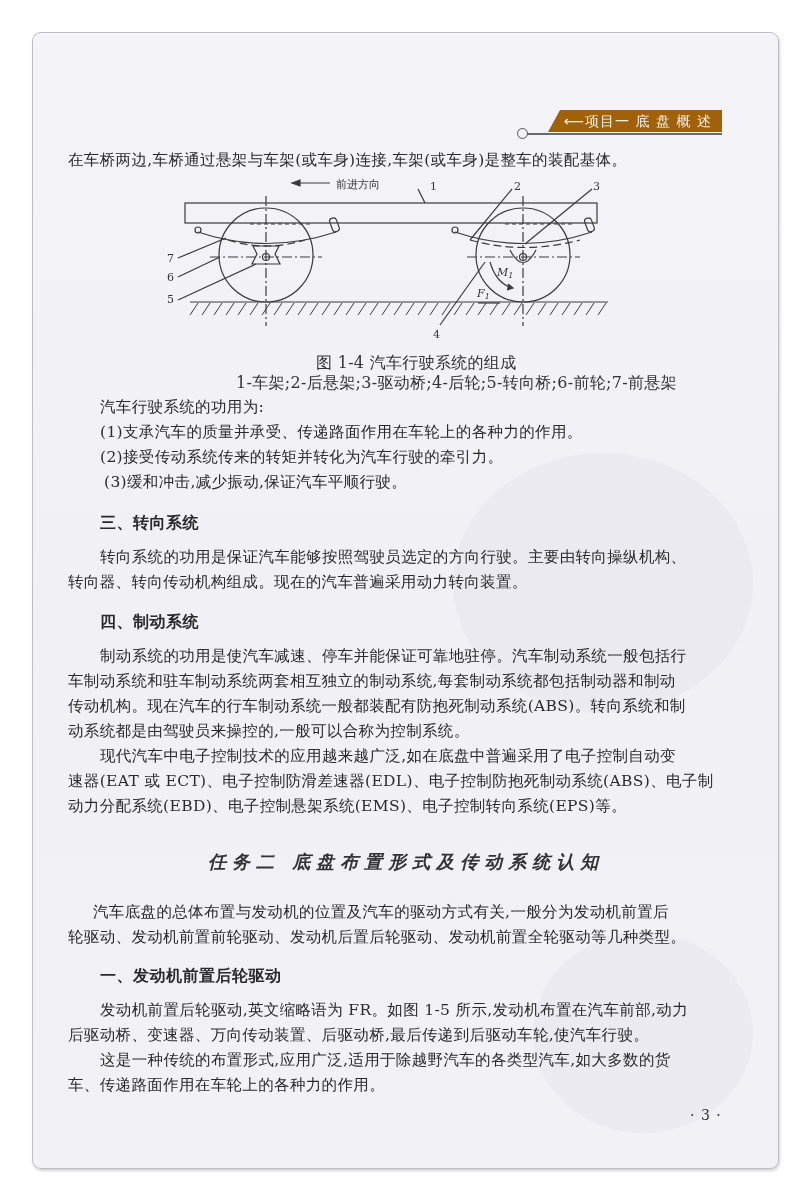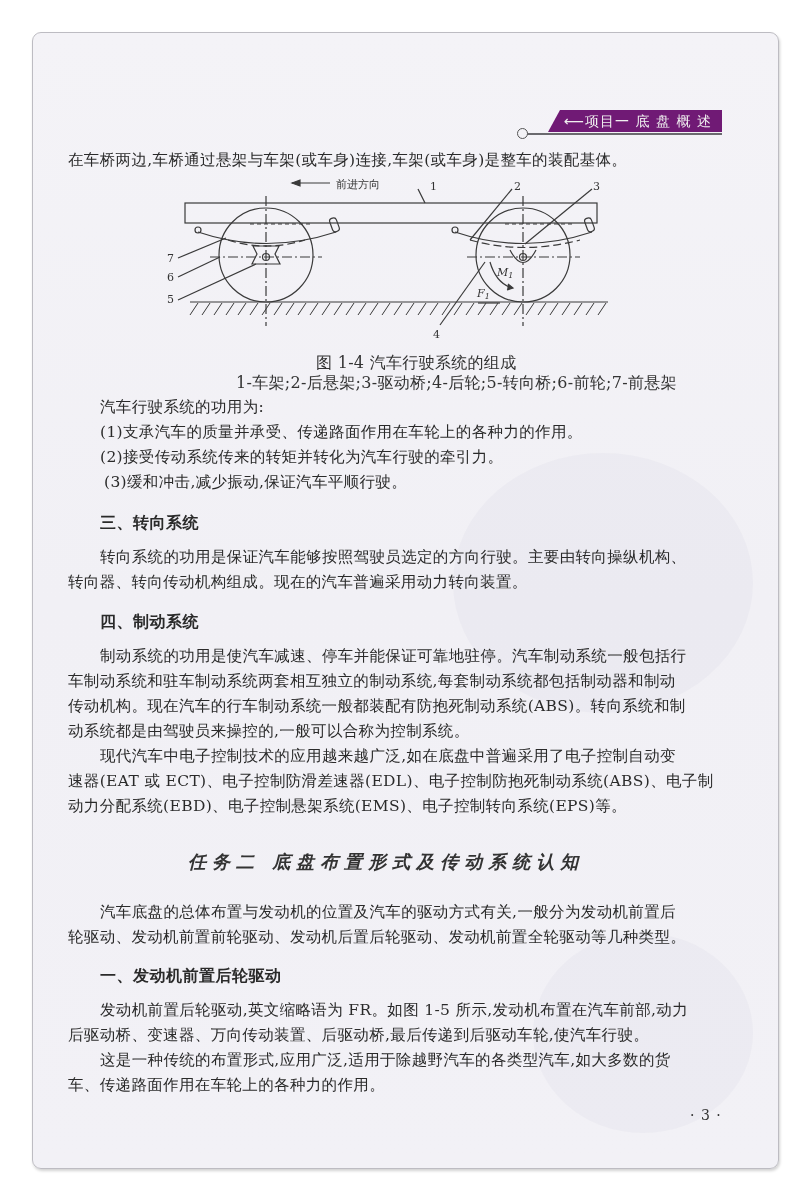--- a/index.html
+++ b/index.html
@@ -11,21 +11,21 @@
       position: absolute; left: 32px; top: 32px; width: 745px; height: 1135px;
       background: linear-gradient(180deg, #f4f3f7 0%, #f1f0f5 50%, #f2f1f6 100%);
       border: 1px solid #bdbcc2; border-radius: 9px;
       box-shadow: 1px 2px 3px rgba(0,0,0,0.18);
     }
     .watermark {
       position: absolute; border-radius: 50%; background: rgba(200,200,210,0.12);
     }
     .header-tab {
       position: absolute; left: 548px; top: 110px; width: 174px; height: 22px;
-      background: #701a75; clip-path: polygon(12px 0, 100% 0, 100% 100%, 0 100%);
+      background: #a16207; clip-path: polygon(12px 0, 100% 0, 100% 100%, 0 100%);
       color: #f0f0f0; font-family: "DejaVu Sans", sans-serif; font-size: 14px;
       line-height: 22px; letter-spacing: 1px; padding-left: 16px; box-sizing: border-box;
       white-space: nowrap;
     }
     .header-rule {
       position: absolute; left: 527px; top: 133px; width: 195px; height: 2px; background: #6a6a6e;
     }
     .header-circle {
       position: absolute; left: 517px; top: 128px; width: 9px; height: 9px;
       border: 1.5px solid #555; border-radius: 50%; background: #f3f2f6;
@@ -33,21 +33,21 @@
     .text {
       position: absolute; font-size: 15.5px; color: #2a2a2a; white-space: nowrap;
       letter-spacing: 0.35px; line-height: 20px;
     }
     .heading {
       position: absolute; font-family: "DejaVu Sans", sans-serif; font-size: 16px;
       font-weight: bold; color: #2a2a2a; white-space: nowrap; letter-spacing: 0.5px;
     }
     .task-title {
       position: absolute; font-family: "DejaVu Sans", sans-serif; font-size: 18px;
-      font-weight: bold; color: #333; white-space: nowrap; letter-spacing: 6px; font-style: italic;
+      font-weight: bold; color: #333; white-space: nowrap; letter-spacing: 6px; font-style: italic; margin-left: 20px;
     }
     .caption {
       position: absolute; font-size: 16px; color: #333; white-space: nowrap; letter-spacing: 0.3px;
     }
     .page-number {
       position: absolute; left: 690px; top: 1107px; font-size: 14px; color: #333; letter-spacing: 1px;
     }
     svg.diagram { position: absolute; left: 0; top: 0; }
     .diag-label { font-family: "DejaVu Serif", serif; font-size: 11px; fill: #333; }
   </style>
@@ -183,21 +183,21 @@
 <div class="heading" style="left:100px;top:612px;">四、制动系统</div>
 <div class="text" style="left:100px;top:646px;">制动系统的功用是使汽车减速、停车并能保证可靠地驻停。汽车制动系统一般包括行</div>
 <div class="text" style="left:68px;top:671px;">车制动系统和驻车制动系统两套相互独立的制动系统,每套制动系统都包括制动器和制动</div>
 <div class="text" style="left:68px;top:696px;">传动机构。现在汽车的行车制动系统一般都装配有防抱死制动系统(ABS)。转向系统和制</div>
 <div class="text" style="left:68px;top:721px;">动系统都是由驾驶员来操控的,一般可以合称为控制系统。</div>
 <div class="text" style="left:100px;top:746px;">现代汽车中电子控制技术的应用越来越广泛,如在底盘中普遍采用了电子控制自动变</div>
 <div class="text" style="left:68px;top:771px;">速器(EAT 或 ECT)、电子控制防滑差速器(EDL)、电子控制防抱死制动系统(ABS)、电子制</div>
 <div class="text" style="left:68px;top:796px;">动力分配系统(EBD)、电子控制悬架系统(EMS)、电子控制转向系统(EPS)等。</div>
 
 <div class="task-title" style="left:188px;top:850px;">任务二  底盘布置形式及传动系统认知</div>
-<div class="text" style="left:100px;top:902px;">汽车底盘的总体布置与发动机的位置及汽车的驱动方式有关,一般分为发动机前置后</div>
+<div class="text" style="left:93px;top:902px;">汽车底盘的总体布置与发动机的位置及汽车的驱动方式有关,一般分为发动机前置后</div>
 <div class="text" style="left:68px;top:927px;">轮驱动、发动机前置前轮驱动、发动机后置后轮驱动、发动机前置全轮驱动等几种类型。</div>
 
 <div class="heading" style="left:100px;top:966px;">一、发动机前置后轮驱动</div>
 <div class="text" style="left:100px;top:1000px;">发动机前置后轮驱动,英文缩略语为 FR。如图 1-5 所示,发动机布置在汽车前部,动力</div>
 <div class="text" style="left:68px;top:1025px;">后驱动桥、变速器、万向传动装置、后驱动桥,最后传递到后驱动车轮,使汽车行驶。</div>
 <div class="text" style="left:100px;top:1050px;text-align:center;">这是一种传统的布置形式,应用广泛,适用于除越野汽车的各类型汽车,如大多数的货</div>
 <div class="text" style="left:68px;top:1075px;">车、传递路面作用在车轮上的各种力的作用。</div>
 
 <div class="page-number">· 3 ·</div>
 

